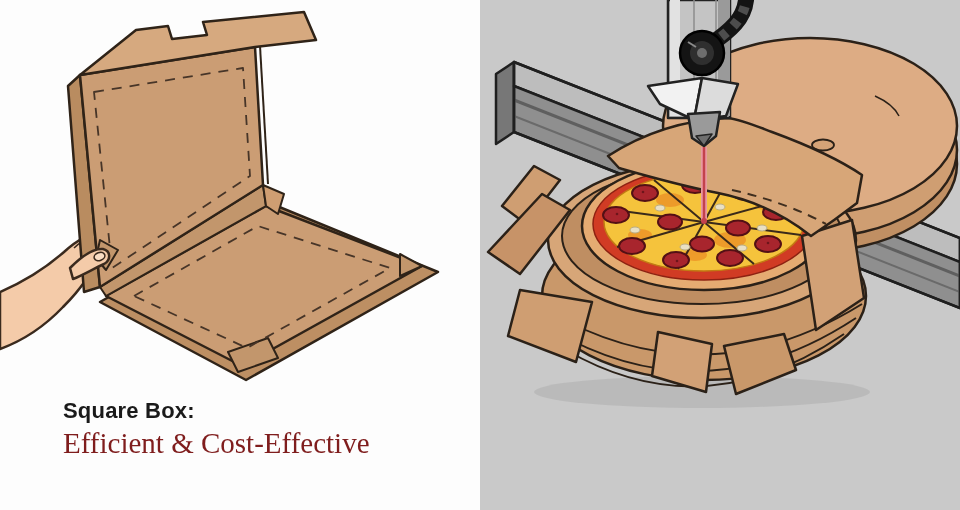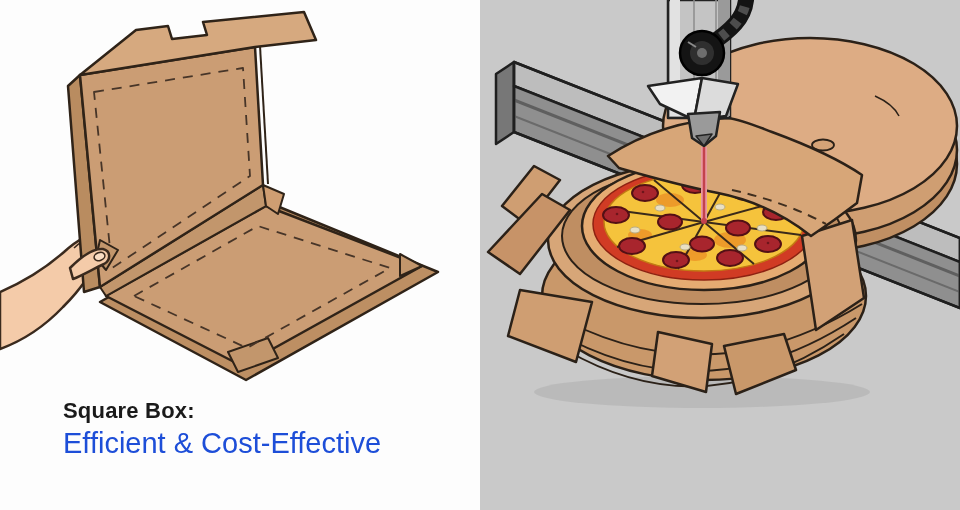--- a/index.html
+++ b/index.html
@@ -6,21 +6,21 @@
   .figure{position:relative;width:960px;height:510px;overflow:hidden;
           font-family:"Liberation Sans", sans-serif;}
   .panel{position:absolute;top:0;height:510px;width:480px;}
   .panel-left{left:0;background:#fdfdfd;}
   .panel-right{left:480px;background:#c9c9c9;}
   .panel svg{position:absolute;left:0;top:0;}
   .caption{position:absolute;z-index:5;color:#1a1a1a;}
   .caption-left{left:63px;top:394px;}
   .caption-right{left:70px;top:394px;}
   .caption-title{font-size:22px;font-weight:700;line-height:34px;letter-spacing:.2px;}
-  .caption-line{font-size:29px;font-weight:400;line-height:31px;color:#1d4ed8;}
+  .caption-line{font-size:29px;font-weight:400;line-height:31px;color:#7f1d1d;font-family:Liberation Serif, serif;}
 </style>
 </head>
 <body>
 
 <div class="figure">
 
   <section class="panel panel-left">
     <svg width="480" height="510" viewBox="0 0 480 510">
 
       <g stroke="#3a2a1e" stroke-width="2.5" stroke-linejoin="round">

